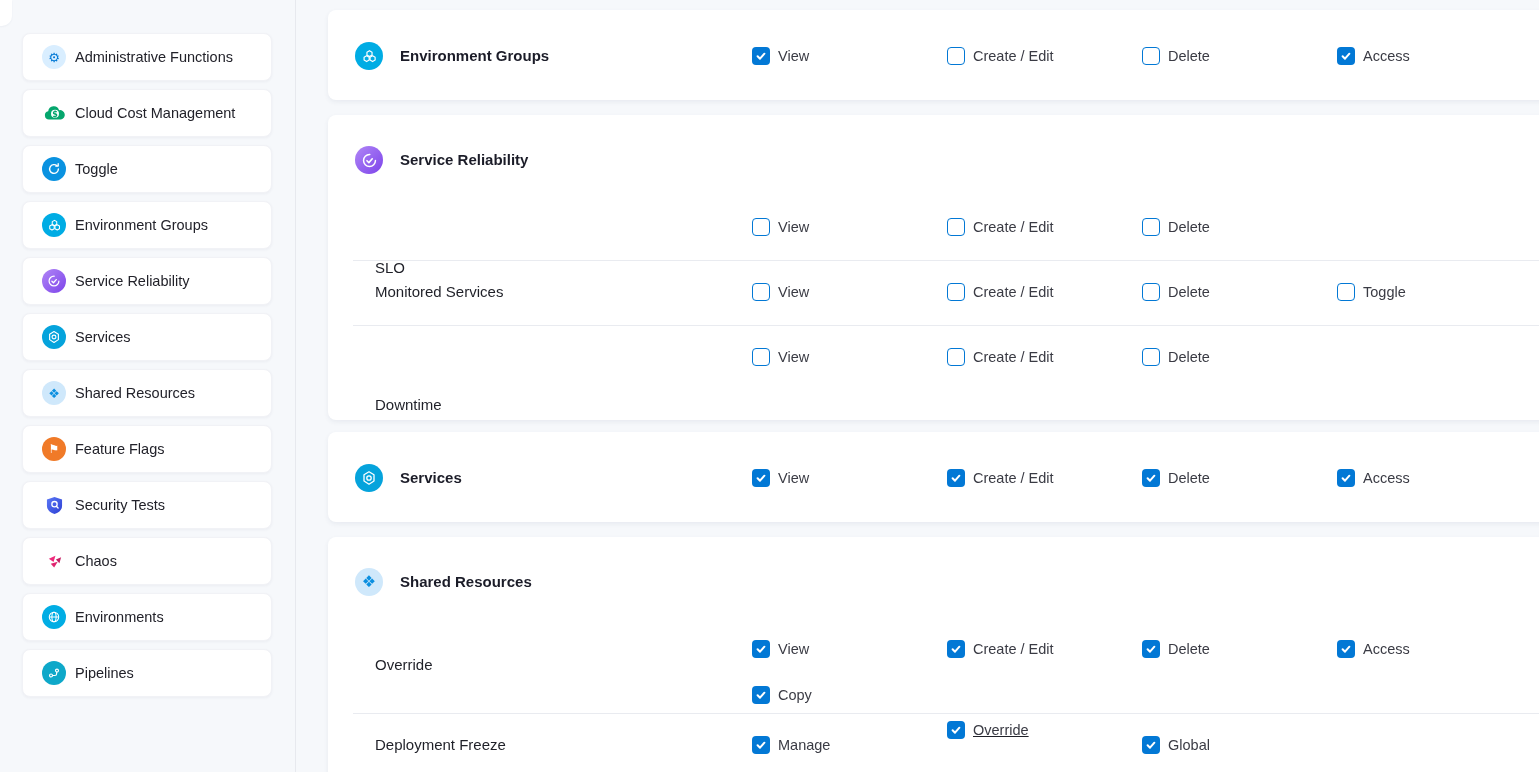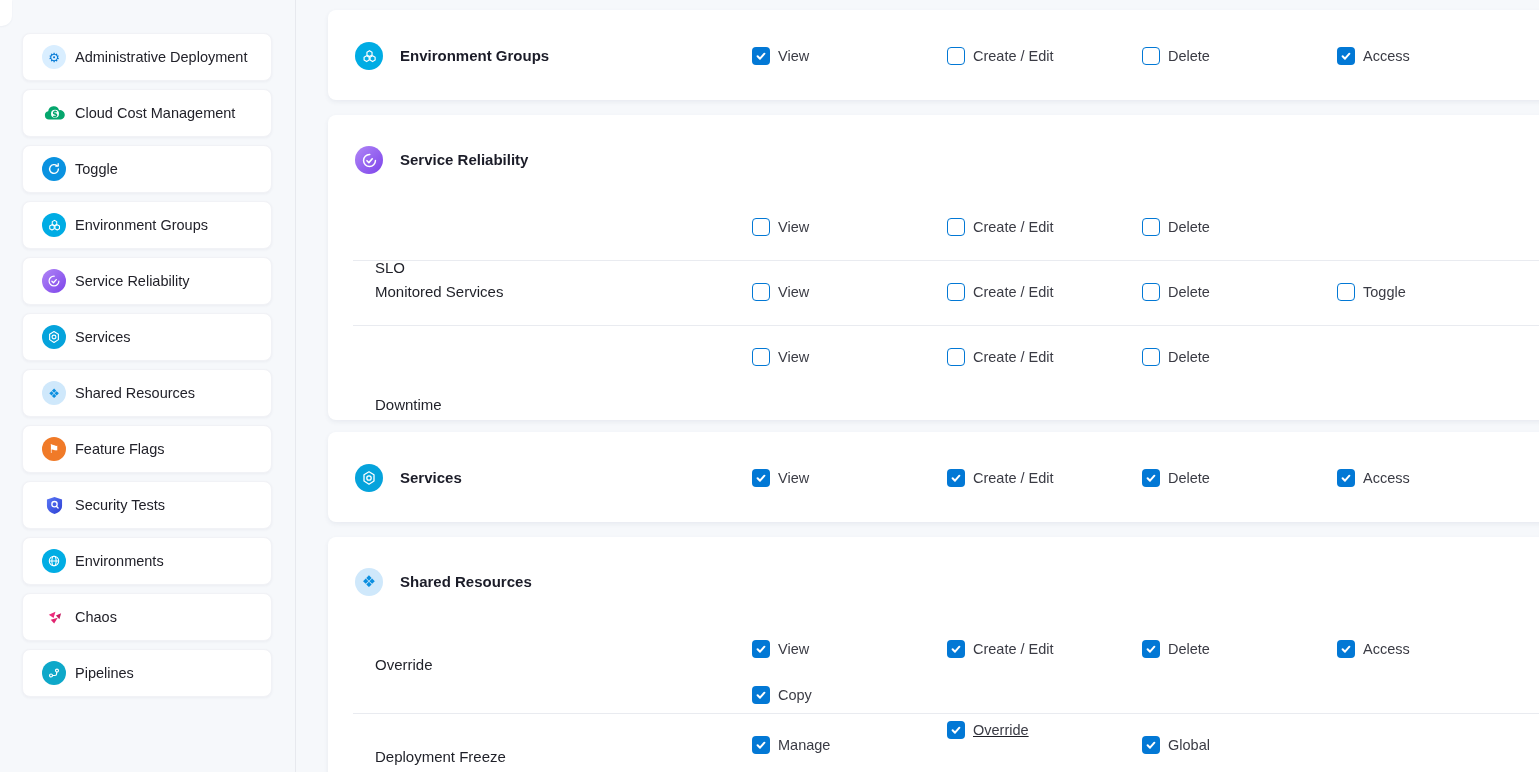--- a/index.html
+++ b/index.html
@@ -51,21 +51,21 @@
 </head>
 <body>
 
 <div class="page">
   <div class="corner"></div>
   <nav class="sidebar" id="sidebar">
       <div class="side-item">
         <span class="ic-circle s24" style="background: rgb(217, 238, 255);">
           <span class="glyph" style="color:#0278d5;font-size:13px">⚙</span>
         </span>
-        <span class="side-label">Administrative Deployment</span>
+        <span class="side-label">Administrative Functions</span>
       </div>
       <div class="side-item">
         <span class="ic-plain s24">
           <svg viewBox="0 0 24 18" width="24" height="18">
             <path d="M19 15.5 H7 a4.2 4.2 0 0 1 -.8 -8.3 a5.6 5.6 0 0 1 10.9 -1 a4.7 4.7 0 0 1 1.9 9.3 Z" fill="#05a66d"></path>
             <circle cx="13" cy="9.8" r="4" fill="#fff"></circle>
             <text x="13" y="12.6" text-anchor="middle" font-size="8" font-weight="bold" fill="#05a66d" font-family="DejaVu Sans,sans-serif">$</text>
           </svg>
         </span>
         <span class="side-label">Cloud Cost Management</span>
@@ -129,38 +129,38 @@
               </linearGradient>
             </defs>
             <path d="M9 1 L17 3.6 V10 c0 4.8 -3.2 7.8 -8 9 c-4.8 -1.2 -8 -4.2 -8 -9 V3.6 Z" fill="url(#shg)"></path>
             <circle cx="9" cy="8.6" r="2.8" fill="none" stroke="#fff" stroke-width="1.4"></circle>
             <path d="M11 10.8 l1.8 1.8" stroke="#fff" stroke-width="1.4" stroke-linecap="round"></path>
           </svg>
         </span>
         <span class="side-label">Security Tests</span>
       </div>
       <div class="side-item">
-        <span class="ic-circle s24" style="background: rgb(1, 173, 228);">
-          <svg viewBox="0 0 16 16" width="14" height="14" fill="none" stroke="#fff" stroke-width="1.3" stroke-linecap="round" stroke-linejoin="round">
-            <circle cx="8" cy="8" r="5.4" stroke-width="1.2"></circle>
-            <ellipse cx="8" cy="8" rx="2.4" ry="5.4" stroke-width="1.2"></ellipse>
-            <path d="M2.8 8 h10.4" stroke-width="1.2"></path>
-          </svg>
-        </span>
-        <span class="side-label">Environments</span>
-      </div>
-      <div class="side-item">
         <span class="ic-plain s24">
           <svg viewBox="0 0 18 18" width="17" height="17">
             <path d="M3 6.2 L10 3 L8 9.6 Z" fill="#ee2a7b"></path>
             <path d="M10.5 6.8 L16 4.6 L14.2 10.8 Z" fill="#c61e63"></path>
             <path d="M5 11.4 L12.4 9.2 L8.6 15.4 Z" fill="#e0246f"></path>
           </svg>
         </span>
         <span class="side-label">Chaos</span>
+      </div>
+      <div class="side-item">
+        <span class="ic-circle s24" style="background: rgb(1, 173, 228);">
+          <svg viewBox="0 0 16 16" width="14" height="14" fill="none" stroke="#fff" stroke-width="1.3" stroke-linecap="round" stroke-linejoin="round">
+            <circle cx="8" cy="8" r="5.4" stroke-width="1.2"></circle>
+            <ellipse cx="8" cy="8" rx="2.4" ry="5.4" stroke-width="1.2"></ellipse>
+            <path d="M2.8 8 h10.4" stroke-width="1.2"></path>
+          </svg>
+        </span>
+        <span class="side-label">Environments</span>
       </div>
       <div class="side-item">
         <span class="ic-circle s24" style="background: rgb(14, 168, 201);">
           <svg viewBox="0 0 16 16" width="14" height="14" fill="none" stroke="#fff" stroke-width="1.3" stroke-linecap="round" stroke-linejoin="round">
             <circle cx="4.6" cy="10.8" r="1.7"></circle>
             <circle cx="11.4" cy="5.2" r="1.7"></circle>
             <path d="M6.4 10.8 h2.6 a2 2 0 0 0 2 -2 V7"></path>
           </svg>
         </span>
         <span class="side-label">Pipelines</span>
@@ -345,21 +345,21 @@
             <span class="cb cb-on">
               <svg viewBox="0 0 12 12" width="12" height="12">
                 <path d="M2.6 6.3 L5 8.7 L9.4 3.7" fill="none" stroke="#fff" stroke-width="2" stroke-linecap="round" stroke-linejoin="round"></path>
               </svg>
             </span>
             <span class="perm-label">Copy</span>
           </div>
         </div>
         <div class="divider" style="top: 176px;"></div>
         <div class="srow" style="top: 176px; height: 65px;">
-          <span class="row-label" style="top: 22px; margin-top: 12px;">Deployment Freeze</span>
+          <span class="row-label" style="top: 22px;">Deployment Freeze</span>
           <div class="perm-item" style="left: 424px; top: 23px;">
             <span class="cb cb-on">
               <svg viewBox="0 0 12 12" width="12" height="12">
                 <path d="M2.6 6.3 L5 8.7 L9.4 3.7" fill="none" stroke="#fff" stroke-width="2" stroke-linecap="round" stroke-linejoin="round"></path>
               </svg>
             </span>
             <span class="perm-label">Manage</span>
           </div>
           <div class="perm-item" style="left: 619px; top: 8px; text-decoration: underline;">
             <span class="cb cb-on">

